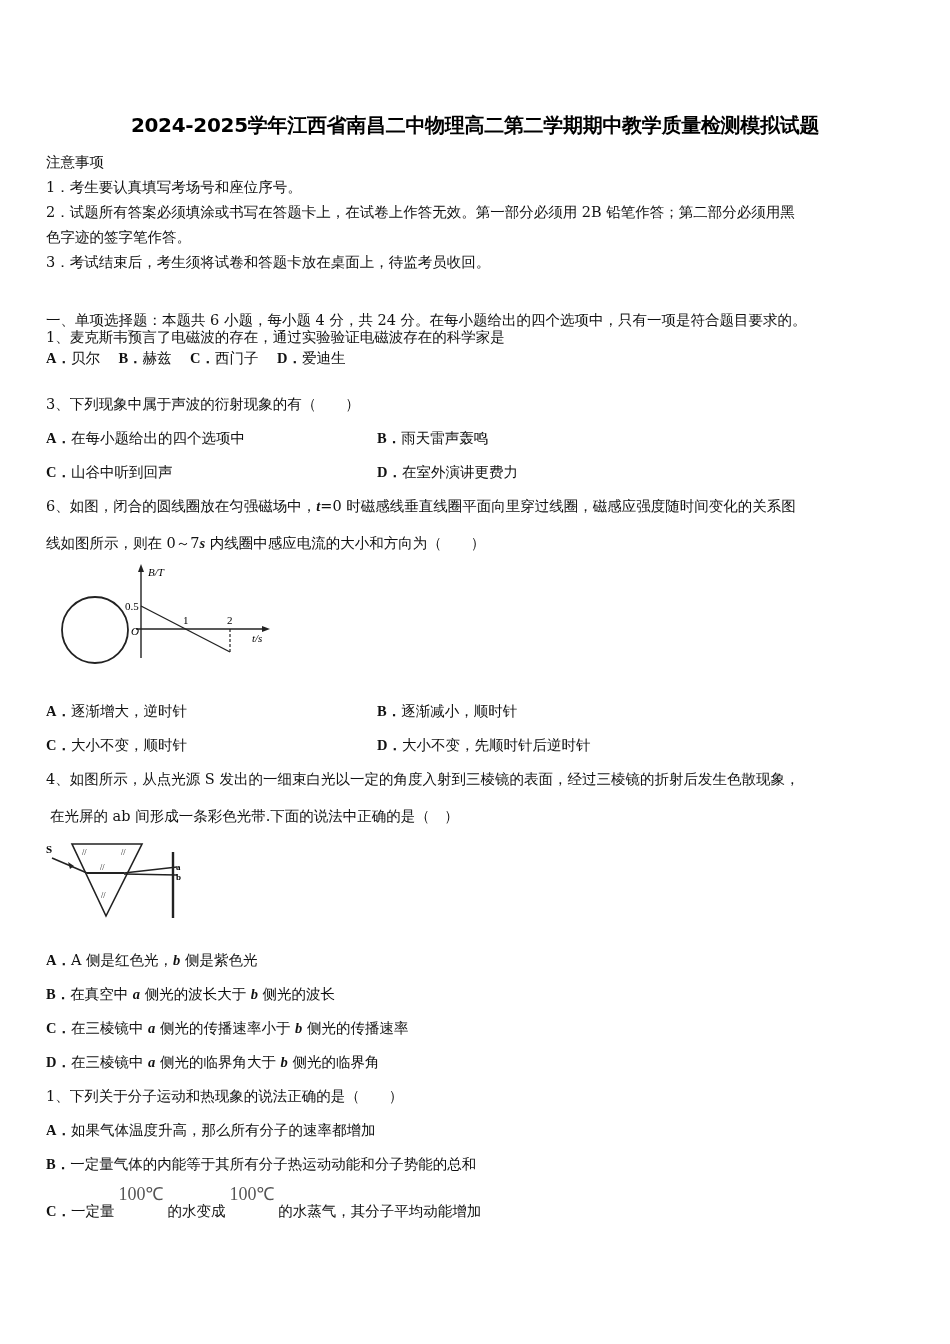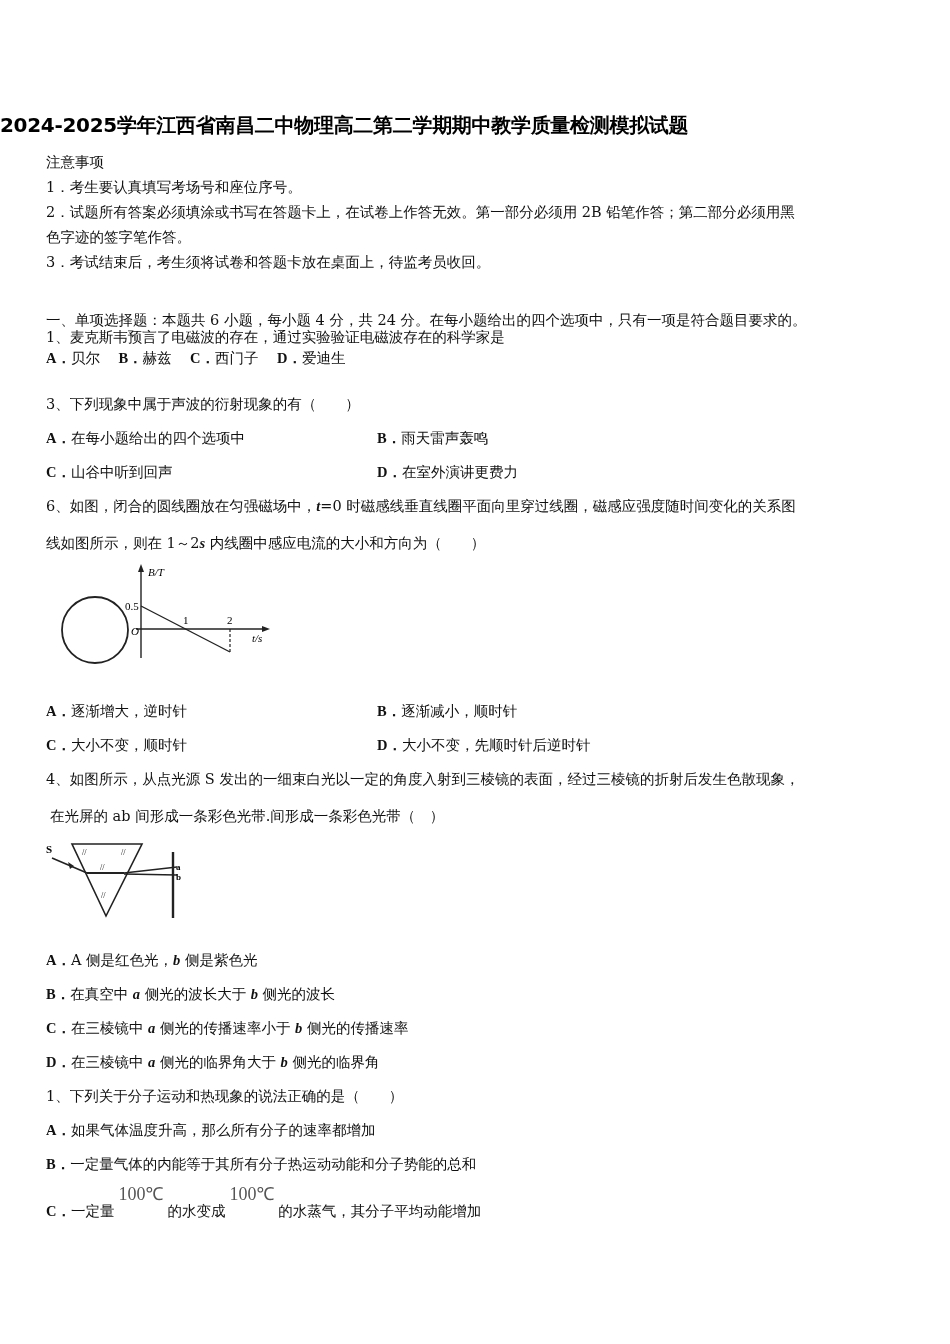--- a/index.html
+++ b/index.html
@@ -3,21 +3,21 @@
 <meta charset="utf-8">
 <style>
   html, body { margin: 0; padding: 0; background: #ffffff; }
   body {
     width: 950px; height: 1344px; position: relative; overflow: hidden;
     font-family: "DejaVu Serif", "Liberation Serif", serif;
     color: #111;
   }
   .abs { position: absolute; white-space: nowrap; }
   .title {
-    left: 0; width: 950px; top: 112px; 
+    left: 0; width: 950px; top: 112px; text-align: center;
     font-family: "DejaVu Sans", "Liberation Sans", sans-serif;
     font-weight: bold; font-size: 20px; letter-spacing: -0.3px; color: #000;
   }
   .line { left: 46px; font-size: 14.5px; line-height: 20px; }
   .col2 { left: 377px; }
   .opt-label { font-weight: bold; font-family: "Liberation Serif", serif; }
   .it { font-style: italic; font-weight: bold; font-family: "Liberation Serif", serif; }
   .sup-temp { font-size: 18px; color: #555; position: relative; top: -16px; font-family: "Liberation Serif", serif; margin: 0 4px; }
   .fig svg { display: block; }
 </style>
@@ -42,21 +42,21 @@
   <span class="opt-label">D．</span><span>爱迪生</span>
 </div>
 
 <div class="abs line" style="top:394px">3、下列现象中属于声波的衍射现象的有（　　）</div>
 <div class="abs line" style="top:428px"><span class="opt-label">A．</span><span>在每小题给出的四个选项中</span></div>
 <div class="abs line col2" style="top:428px"><span class="opt-label">B．</span><span>雨天雷声轰鸣</span></div>
 <div class="abs line" style="top:462px"><span class="opt-label">C．</span><span>山谷中听到回声</span></div>
 <div class="abs line col2" style="top:462px"><span class="opt-label">D．</span><span>在室外演讲更费力</span></div>
 
 <div class="abs line" style="top:496px"><span>6、如图，闭合的圆线圈放在匀强磁场中，</span><span class="it">t</span><span>=0 时磁感线垂直线圈平面向里穿过线圈，磁感应强度随时间变化的关系图</span></div>
-<div class="abs line" style="top:533px"><span>线如图所示，则在 1～2</span><span class="it">s</span><span> 内线圈中感应电流的大小和方向为（　　）</span></div>
+<div class="abs line" style="top:533px"><span>线如图所示，则在 0～7</span><span class="it">s</span><span> 内线圈中感应电流的大小和方向为（　　）</span></div>
 
 <div class="abs fig" style="left:52px; top:562px; width:230px; height:110px;">
   <svg width="230" height="110" viewBox="0 0 230 110">
     <circle cx="43" cy="68" r="33" fill="none" stroke="#222" stroke-width="1.8"></circle>
 
     <line x1="89" y1="96" x2="89" y2="6" stroke="#222" stroke-width="1.4"></line>
     <polygon points="89,2 86,10 92,10" fill="#222"></polygon>
     <line x1="84" y1="67" x2="213" y2="67" stroke="#222" stroke-width="1.4"></line>
     <polygon points="218,67 210,64 210,70" fill="#222"></polygon>
 
@@ -70,21 +70,21 @@
     <text x="200" y="80" font-size="11" font-style="italic" font-family="Liberation Serif, serif">t/s</text>
   </svg>
 </div>
 
 <div class="abs line" style="top:701px"><span class="opt-label">A．</span><span>逐渐增大，逆时针</span></div>
 <div class="abs line col2" style="top:701px"><span class="opt-label">B．</span><span>逐渐减小，顺时针</span></div>
 <div class="abs line" style="top:735px"><span class="opt-label">C．</span><span>大小不变，顺时针</span></div>
 <div class="abs line col2" style="top:735px"><span class="opt-label">D．</span><span>大小不变，先顺时针后逆时针</span></div>
 
 <div class="abs line" style="top:769px">4、如图所示，从点光源 S 发出的一细束白光以一定的角度入射到三棱镜的表面，经过三棱镜的折射后发生色散现象，</div>
-<div class="abs line" style="top:806px; left:50px">在光屏的 ab 间形成一条彩色光带.间形成一条彩色光带（　）</div>
+<div class="abs line" style="top:806px; left:50px">在光屏的 ab 间形成一条彩色光带.下面的说法中正确的是（　）</div>
 
 <div class="abs fig" style="left:44px; top:838px; width:145px; height:85px;">
   <svg width="145" height="85" viewBox="0 0 145 85">
     <polygon points="28,6 98,6 62,78" fill="none" stroke="#222" stroke-width="1.6"></polygon>
     <text x="2" y="15" font-size="11" font-weight="bold" font-family="Liberation Serif, serif">S</text>
     <line x1="8" y1="20" x2="43" y2="35" stroke="#222" stroke-width="1.6"></line>
     <polygon points="30,28 24,24 26,31" fill="#222"></polygon>
     <line x1="43" y1="35" x2="80" y2="35" stroke="#222" stroke-width="2"></line>
     <line x1="80" y1="35" x2="133" y2="29" stroke="#222" stroke-width="1.4"></line>
     <line x1="80" y1="36" x2="133" y2="37" stroke="#222" stroke-width="1.4"></line>

